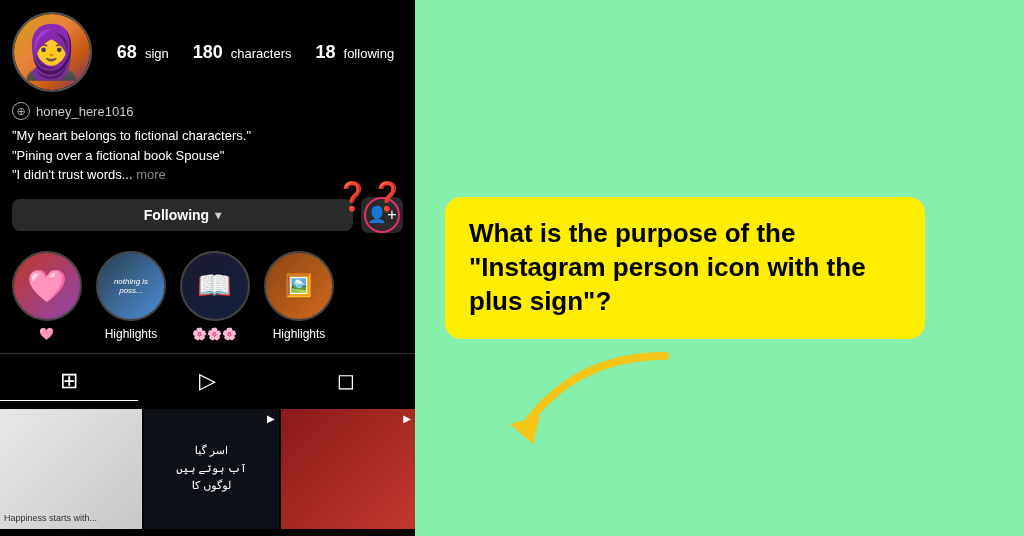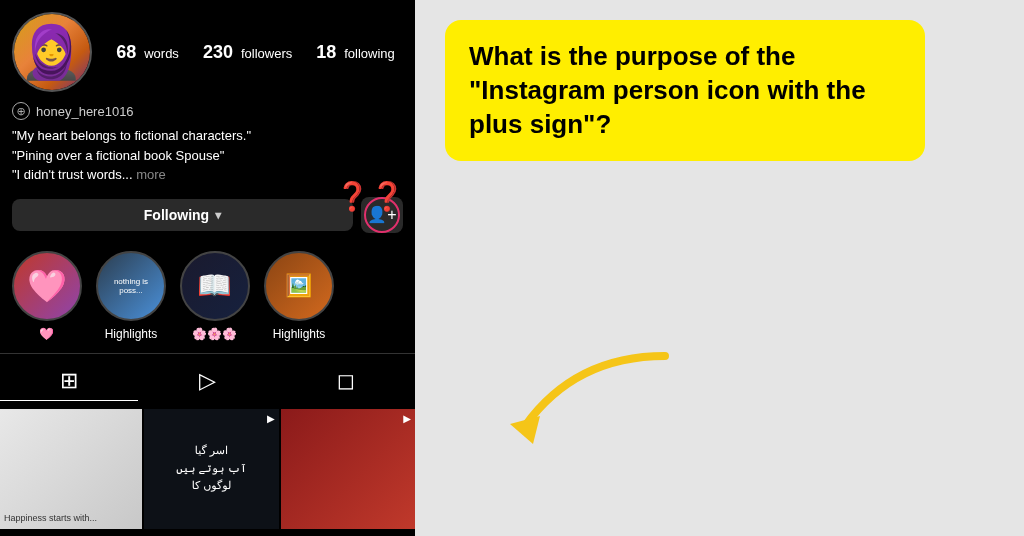--- a/index.html
+++ b/index.html
@@ -337,25 +337,25 @@
       font-size: 28px;
       color: #4dd0e1;
       font-weight: 700;
       pointer-events: none;
       z-index: 5;
     }
 
     
     .right-panel {
       flex: 1;
-      background: #e5e5e5;
+      background: #86efac;
       padding: 20px 30px;
       display: flex;
       flex-direction: column;
-      justify-content: flex-start;
+      justify-content: center;
       position: relative;
     }
 
     .question-bubble {
       background: #ffee00;
       border-radius: 16px;
       padding: 20px 24px;
       max-width: 480px;
       position: relative;
     }
@@ -389,25 +389,25 @@
 
   <div class="profile-header">
     <div class="avatar-circle">
       <div class="avatar-inner">
         <span class="avatar-emoji">🧕</span>
       </div>
     </div>
     <div class="stats-row">
       <div class="stat-item">
         <span class="stat-number">68</span>
-        <span class="stat-label">words</span>
+        <span class="stat-label">sign</span>
       </div>
       <div class="stat-item">
-        <span class="stat-number">230</span>
-        <span class="stat-label">followers</span>
+        <span class="stat-number">180</span>
+        <span class="stat-label">characters</span>
       </div>
       <div class="stat-item">
         <span class="stat-number">18</span>
         <span class="stat-label">following</span>
       </div>
     </div>
   </div>
 
 
   <div class="profile-threads">
@@ -435,21 +435,21 @@
 
   <div class="highlights-row">
     <div class="highlight-item">
       <div class="highlight-circle highlight-img-1">
         <span style="font-size:32px;">🩷</span>
       </div>
       <span class="highlight-label">🩷</span>
     </div>
     <div class="highlight-item">
       <div class="highlight-circle highlight-img-2">
-        <span style="font-size:8px;color:#fff;text-align:center;padding:3px;">nothing is poss...</span>
+        <span style="font-size:8px;color:#fff;text-align:center;padding:3px;font-style:italic;">nothing is poss...</span>
       </div>
       <span class="highlight-label">Highlights</span>
     </div>
     <div class="highlight-item">
       <div class="highlight-circle highlight-img-3">
         <span style="font-size:28px;">📖</span>
       </div>
       <span class="highlight-label">🌸🌸🌸</span>
     </div>
     <div class="highlight-item">

